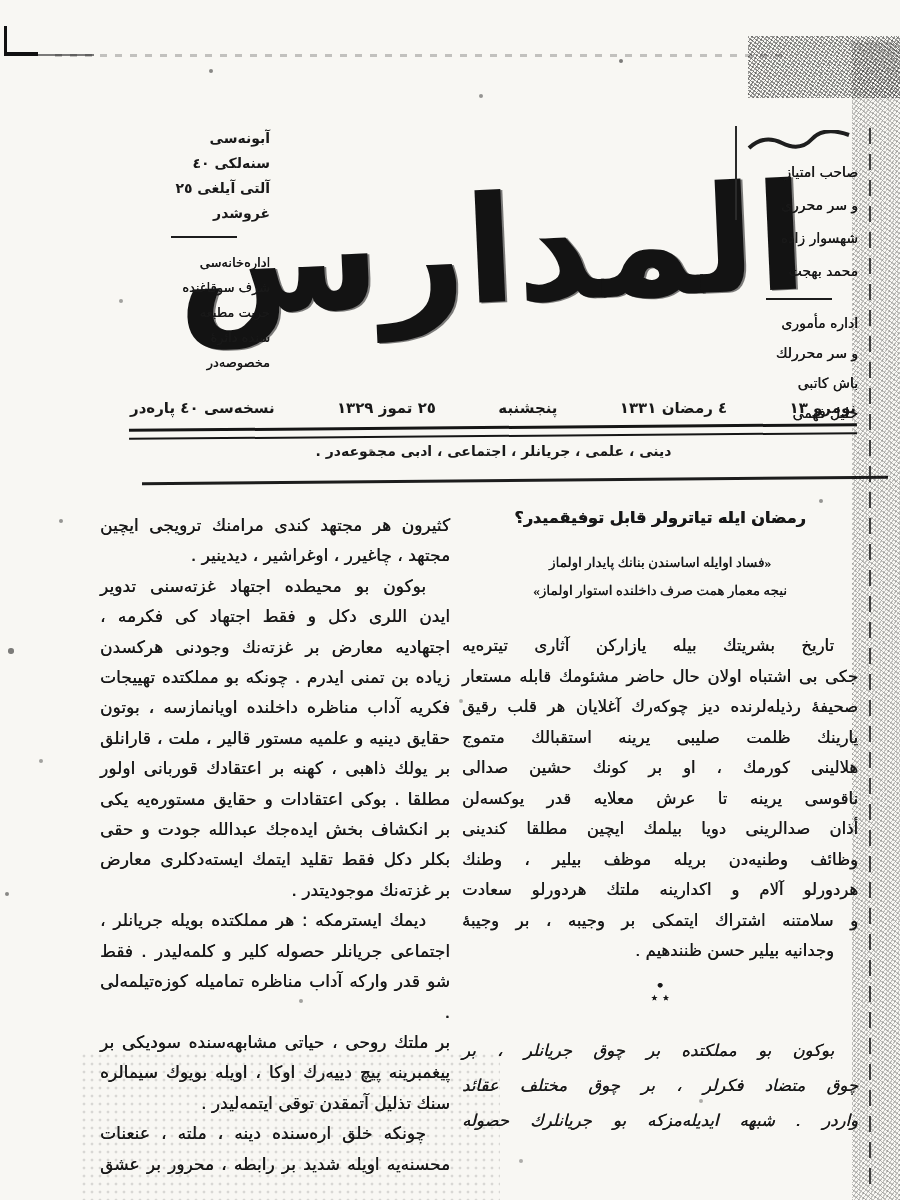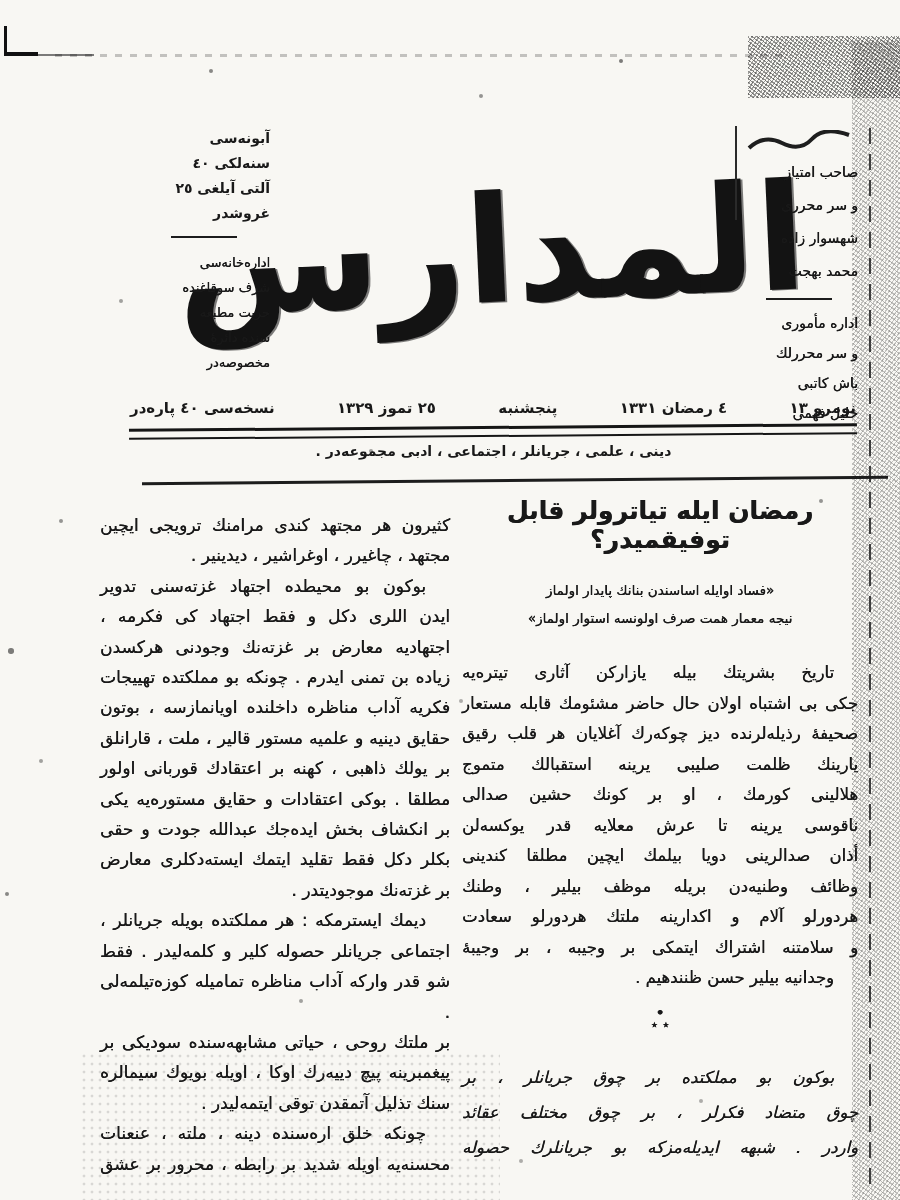--- a/index.html
+++ b/index.html
@@ -62,23 +62,23 @@
   .sub-rule{position:absolute;left:142px;top:479px;width:746px;height:2.5px;background:#1d1d1d;
     transform:rotate(-0.5deg);}
   
   .left-col{position:absolute;left:100px;top:488px;width:350px;direction:rtl;
     font-size:17px;line-height:30.4px;text-shadow:.35px 0 0 currentColor;margin-top:22px;}
   .right-col{position:absolute;left:462px;top:492px;width:396px;direction:rtl;
     font-size:16.5px;text-shadow:.35px 0 0 currentColor;}
   .jline{text-align:justify;text-align-last:justify;}
   .pend{text-align-last:right;}
   .indent{padding-right:24px;}
-  .headline{text-align:center;font-weight:bold;font-size:25px;margin-top:4px;
+  .headline{text-align:center;font-weight:bold;font-size:16px;margin-top:16px;
     text-shadow:.5px 0 0 currentColor;}
-  .couplet{margin-top:22px;font-size:13.5px;line-height:28px;text-align:center;}
+  .couplet{margin-top:22px;font-size:13.5px;line-height:28px;text-align:center;font-family:Liberation Serif, serif;}
   .rp1{margin-top:26px;line-height:30.5px;}
   .star-sep{margin-top:8px;height:34px;display:flex;flex-direction:column;
     align-items:center;justify-content:center;font-size:13px;line-height:12px;font-weight:bold;}
   .rp2{margin-top:24px;line-height:35px;font-style:italic;}
 </style>
 </head>
 <body>
 
 <div class="page">
 
@@ -161,21 +161,21 @@
     <div class="jline">پیغمبرینه پیچ دییه‌رك اوکا ، اویله بویوك سیمالره</div>
     <div class="jline pend">سنك تذلیل آتمقدن توقی ایتمه‌لیدر .</div>
     <div class="jline indent">چونکه خلق اره‌سنده دینه ، ملته ، عنعنات</div>
     <div class="jline">محسنه‌یه اویله شدید بر رابطه ، محرور بر عشق</div>
   </div>
 
   <div class="right-col">
     <div class="headline">رمضان ایله تیاترولر قابل توفیقمیدر؟</div>
     <div class="couplet">
       <div>«فساد اوایله اساسندن بنانك پایدار اولماز</div>
-      <div>نیجه معمار همت صرف اولونسه استوار اولماز»</div>
+      <div>نیجه معمار همت صرف داخلنده استوار اولماز»</div>
     </div>
     <div class="rp1">
       <div class="jline indent">تاریخ بشریتك بیله یازارکن آثاری تیتره‌یه</div>
       <div class="jline">جکی بی اشتباه اولان حال حاضر مشئومك قابله مستعار</div>
       <div class="jline">صحیفهٔ رذیله‌لرنده دیز چوکه‌رك آغلایان هر قلب رقیق</div>
       <div class="jline">یارینك ظلمت صلیبی یرینه استقبالك متموج</div>
       <div class="jline">هلالینی کورمك ، او بر کونك حشین صدالی</div>
       <div class="jline">ناقوسی یرینه تا عرش معلایه قدر یوکسه‌لن</div>
       <div class="jline">أذان صدالرینی دویا بیلمك ایچین مطلقا کندینی</div>
       <div class="jline">وظائف وطنیه‌دن بریله موظف بیلیر ، وطنك</div>

